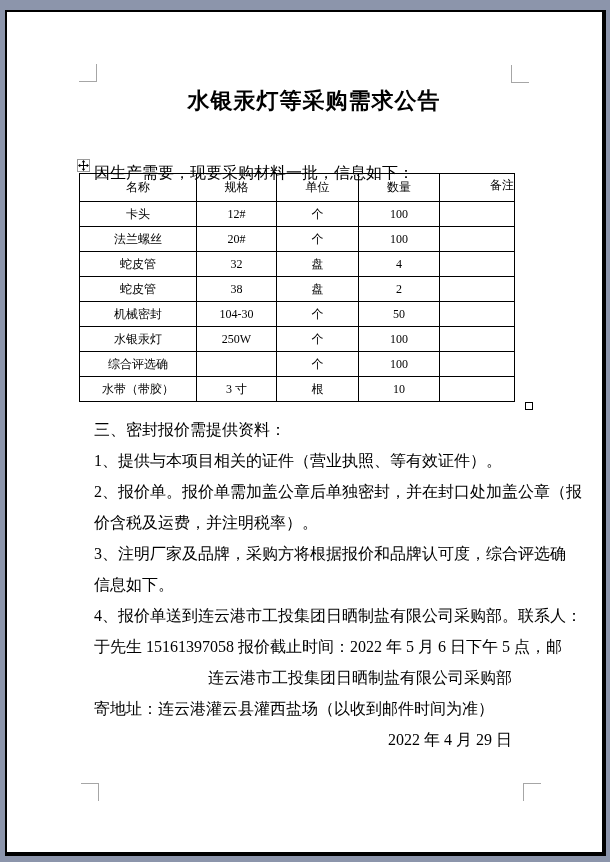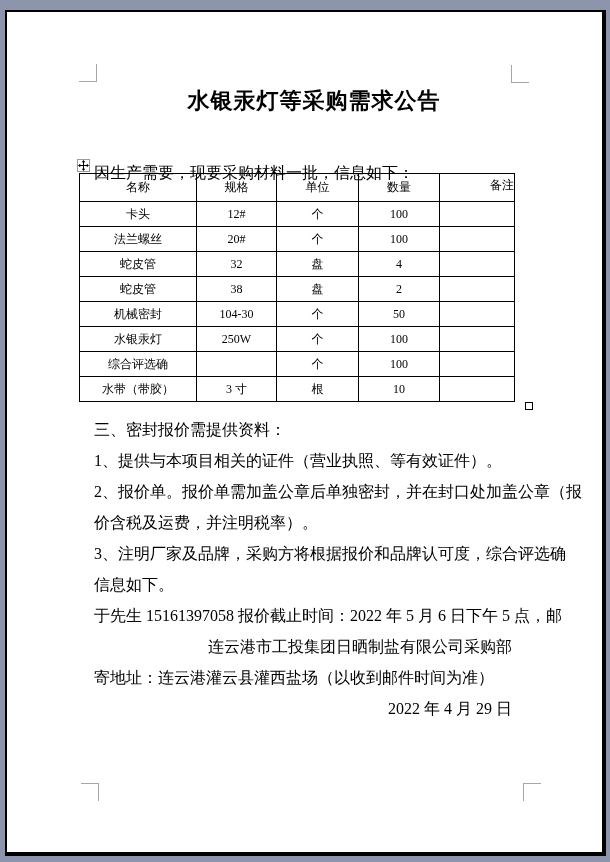--- a/index.html
+++ b/index.html
@@ -155,19 +155,20 @@
 
   <div class="resize-handle"></div>
 
   <div class="bodytext">
     <div class="line">三、密封报价需提供资料：</div>
     <div class="line">1、提供与本项目相关的证件（营业执照、等有效证件）。</div>
     <div class="line">2、报价单。报价单需加盖公章后单独密封，并在封口处加盖公章（报</div>
     <div class="line">价含税及运费，并注明税率）。</div>
     <div class="line">3、注明厂家及品牌，采购方将根据报价和品牌认可度，综合评选确</div>
     <div class="line">信息如下。</div>
+    <div class="line">4、报价单送到连云港市工投集团日晒制盐有限公司采购部。联系人：</div>
     <div class="line">于先生 15161397058 报价截止时间：2022 年 5 月 6 日下午 5 点，邮</div>
     <div class="line align-right">连云港市工投集团日晒制盐有限公司采购部</div>
     <div class="line">寄地址：连云港灌云县灌西盐场（以收到邮件时间为准）</div>
     <div class="line align-right">2022 年 4 月 29 日</div>
   </div>
 
 </div>
 
 </body></html>

